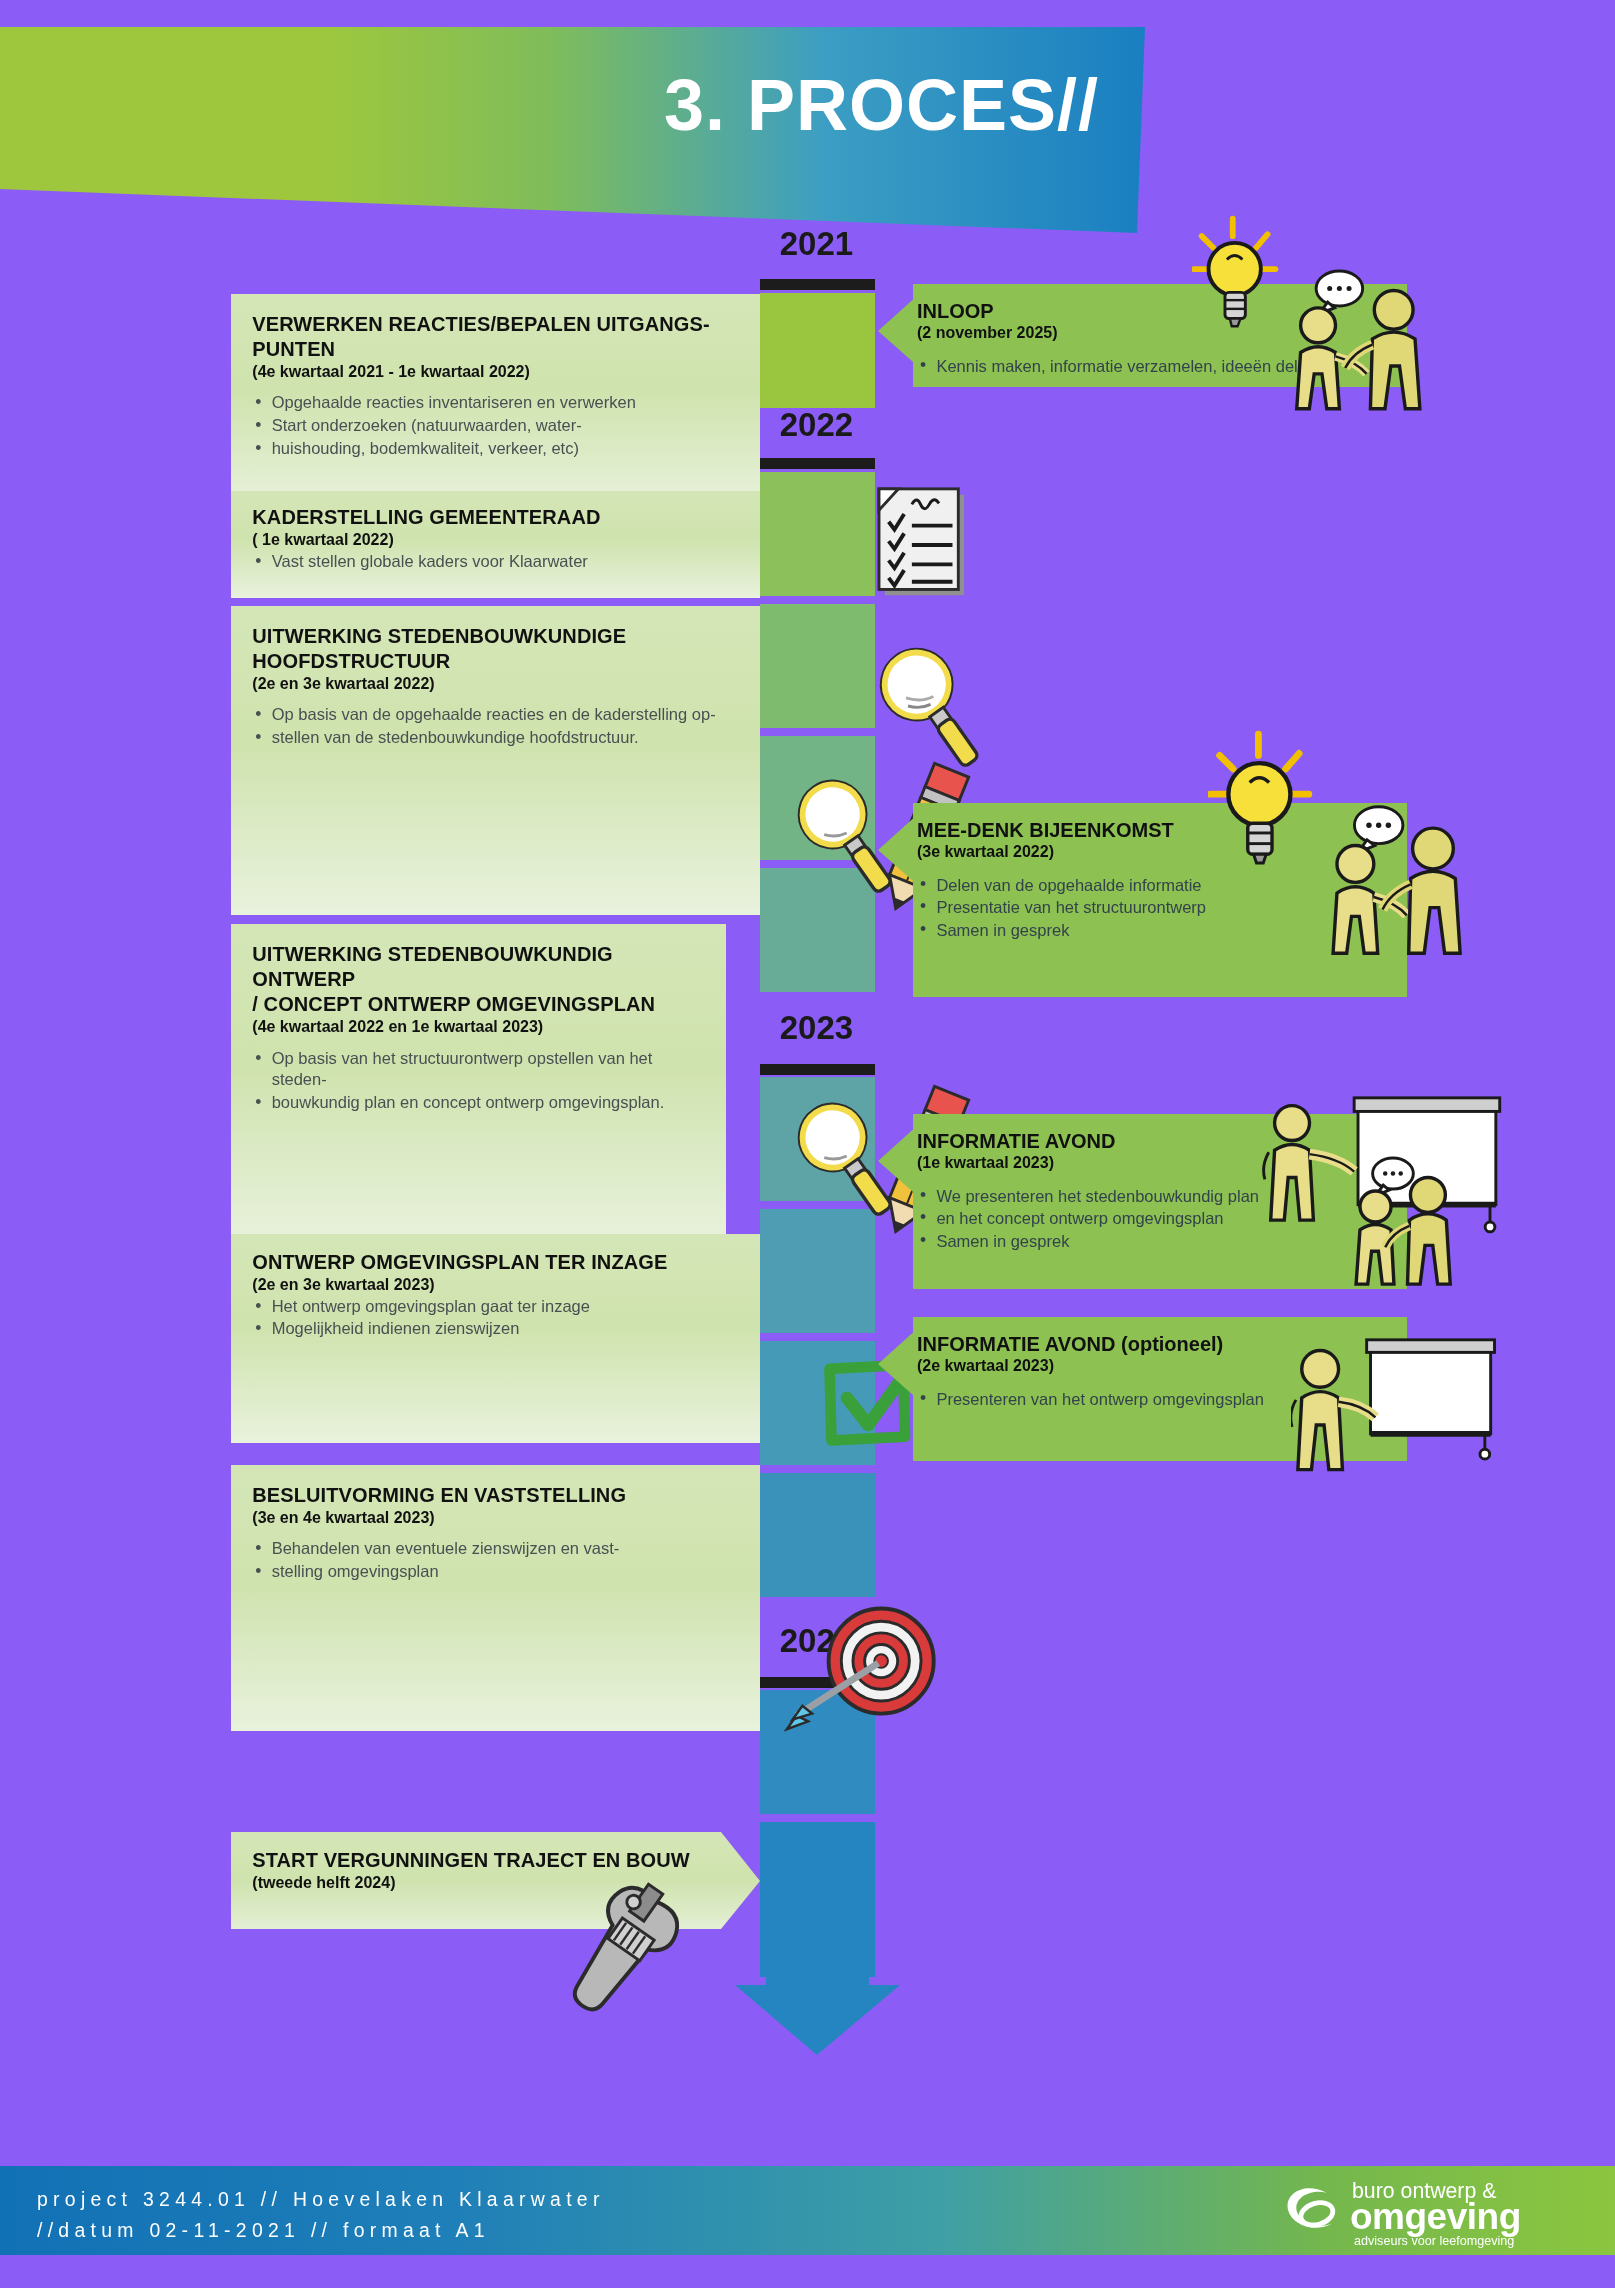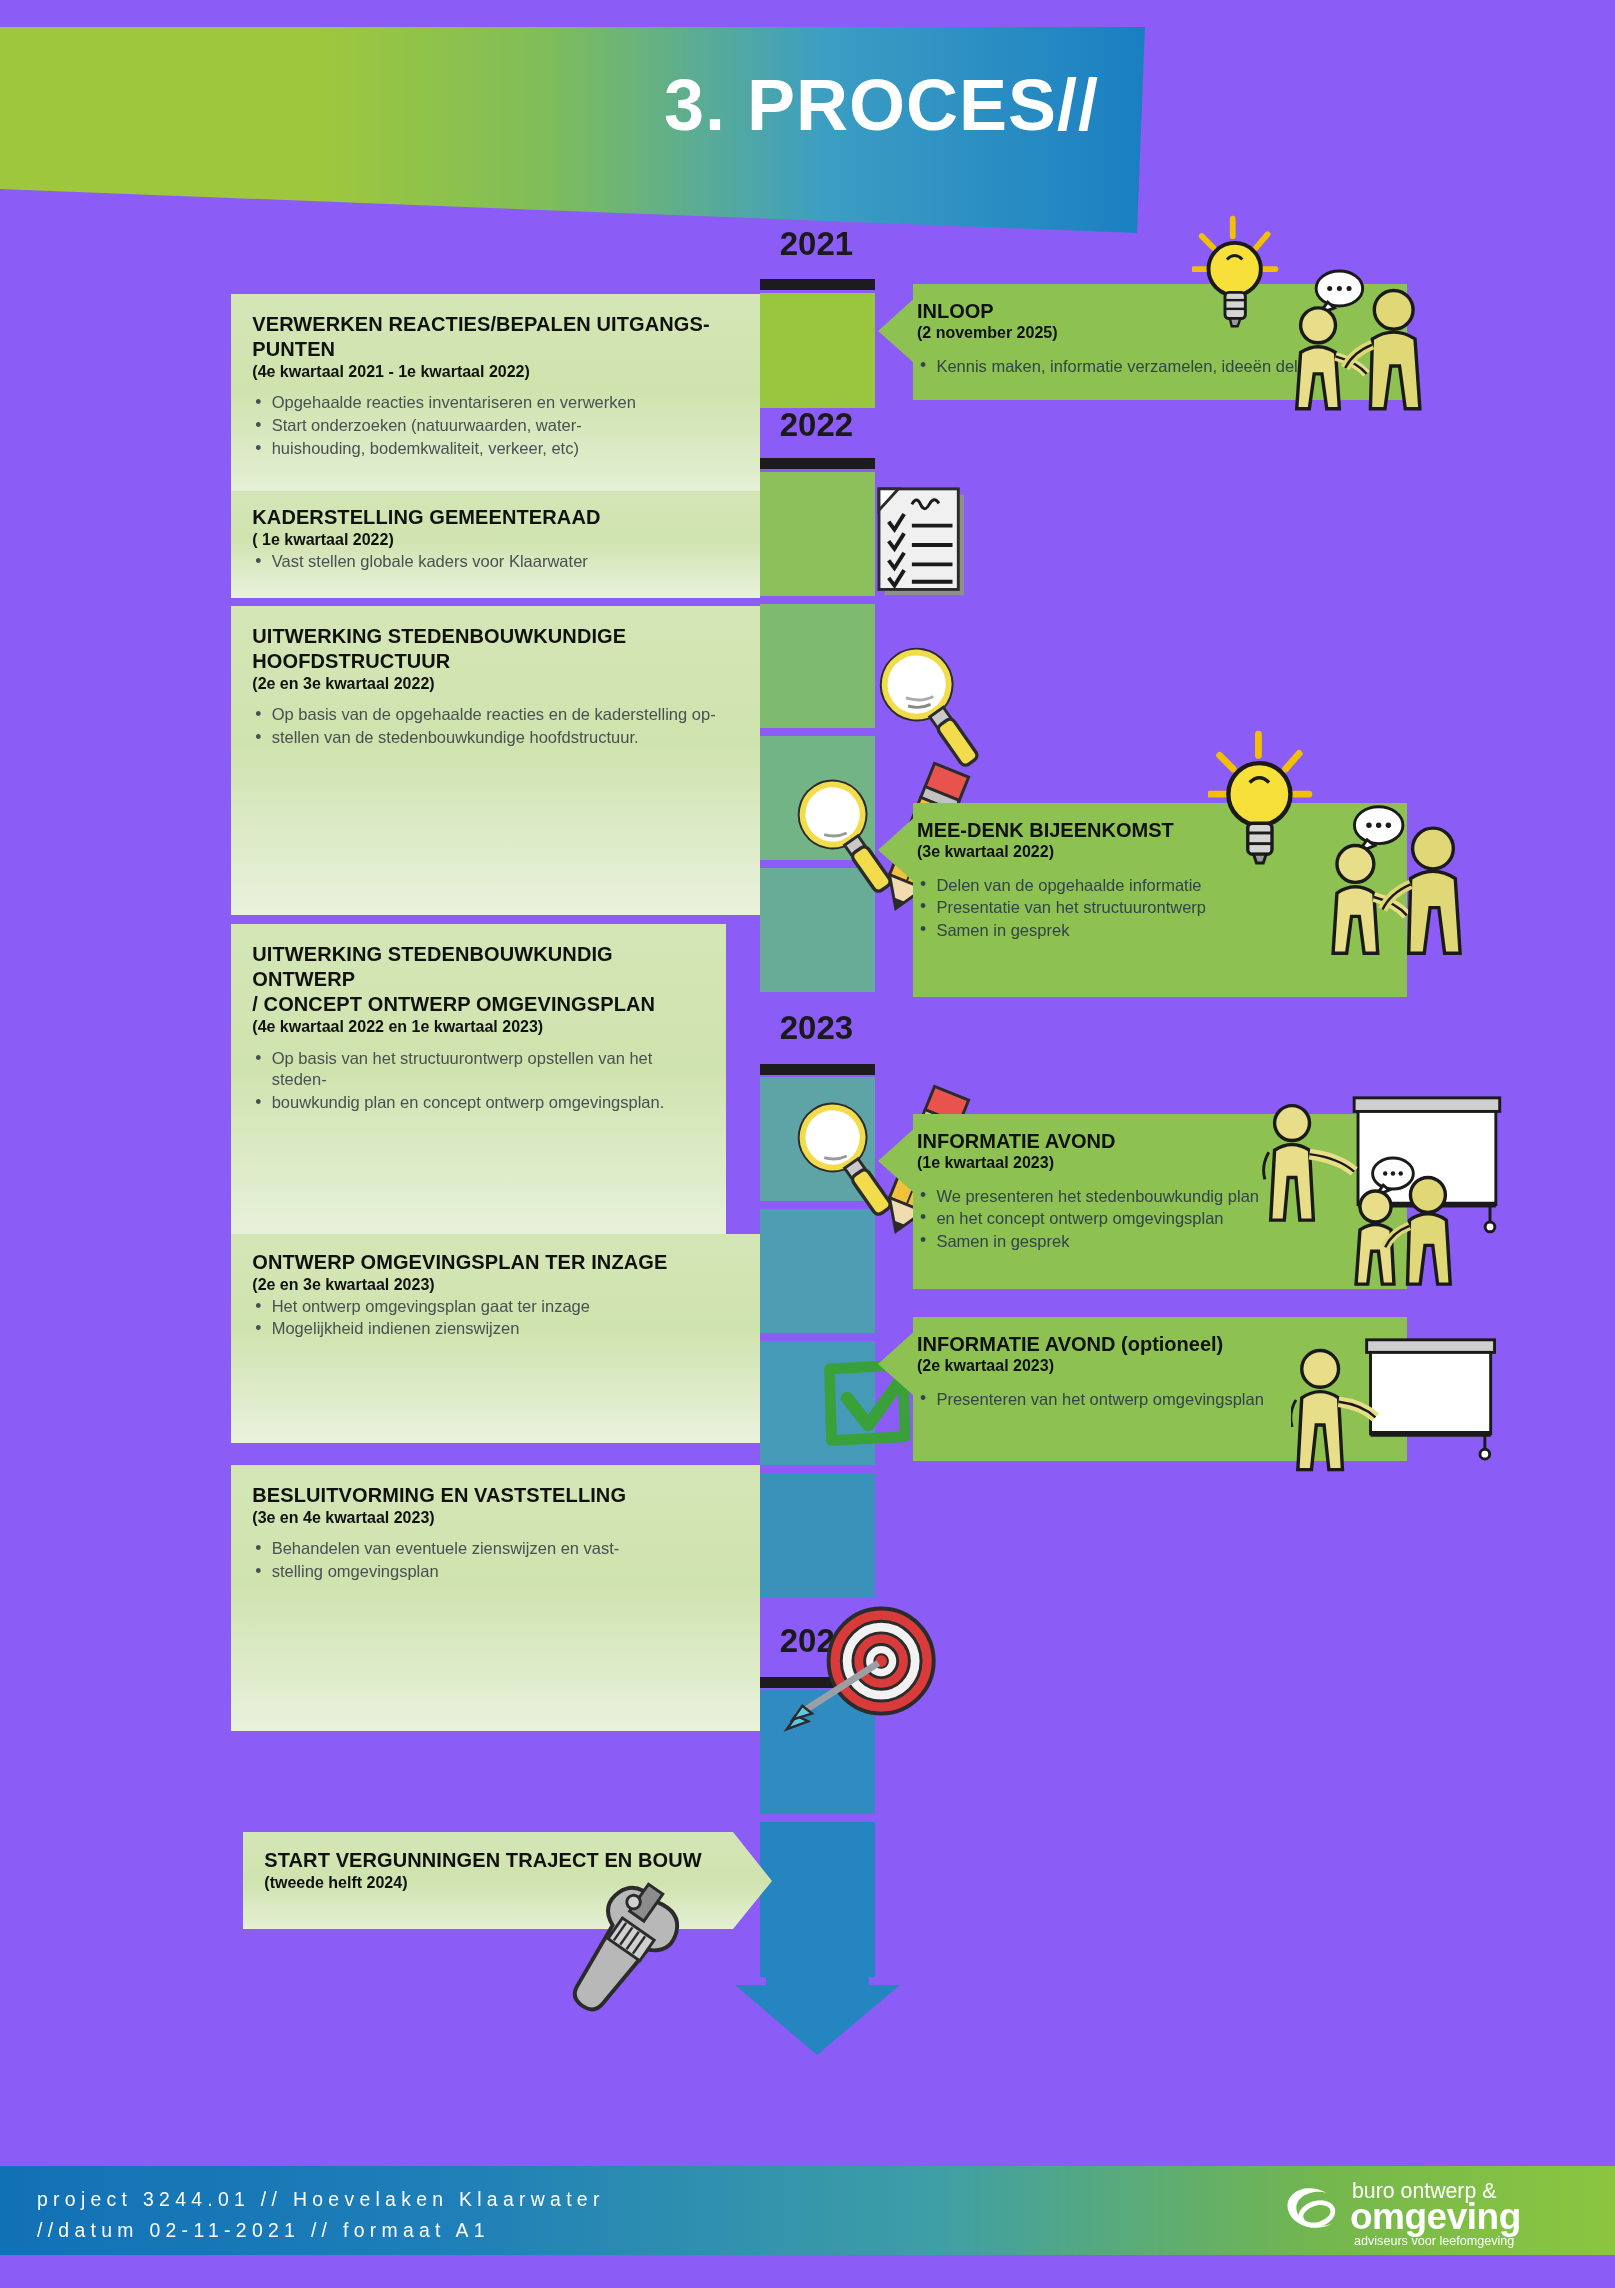--- a/index.html
+++ b/index.html
@@ -283,42 +283,42 @@
       <circle cx="105" cy="72" r="29" fill="#d93a3a" stroke="#2b2b2b" stroke-width="3"></circle>
       <circle cx="105" cy="72" r="17" fill="#f2f2f2" stroke="#2b2b2b" stroke-width="3"></circle>
       <circle cx="105" cy="72" r="7" fill="#d93a3a" stroke="#2b2b2b" stroke-width="2"></circle>
       <line x1="18" y1="128" x2="102" y2="74" stroke="#9aa0a6" stroke-width="7"></line>
       <path d="M18 128 L8 142 L30 134 Z" fill="#5fc8e8" stroke="#2b2b2b" stroke-width="2.5"></path>
       <path d="M24 118 L14 132 L34 126 Z" fill="#5fc8e8" stroke="#2b2b2b" stroke-width="2.5"></path>
     </svg>
   </div>
 
   <div class="lbox" style="left:231px; top:1832px; width:529px; height:107px;
-       clip-path: polygon(0 0, 490px 0, 529px 49px, 490px 97px, 0 97px, 0 0); margin-left: 12px;">
+       clip-path: polygon(0 0, 490px 0, 529px 49px, 490px 97px, 0 97px, 0 0);">
     <div class="inner" style="padding-top:15.5px;">
       <div class="lbox-title">START VERGUNNINGEN TRAJECT EN BOUW</div>
       <div class="lbox-sub">(tweede helft 2024)</div>
     </div>
   </div>
   <svg class="icon" style="left:524px; top:1873px; width:175px; height:155px;" viewBox="0 0 180 160">
     <g transform="rotate(35 90 80)">
       <path d="M100 12 q26 -6 34 14 q8 22 -14 32 l-6 72 q-1 14 -16 14 q-15 0 -16 -14 l-6 -72 q-22 -10 -14 -32 q8 -20 34 -14 Z" fill="#b8b8b8" stroke="#2b2b2b" stroke-width="4"></path>
       <rect x="82" y="2" width="18" height="34" fill="#8c8c8c" stroke="#2b2b2b" stroke-width="3"></rect>
       <rect x="80" y="46" width="40" height="26" fill="#d0d0d0" stroke="#2b2b2b" stroke-width="3"></rect>
       <g stroke="#2b2b2b" stroke-width="2.5">
         <line x1="86" y1="48" x2="86" y2="70"></line>
         <line x1="94" y1="48" x2="94" y2="70"></line>
         <line x1="102" y1="48" x2="102" y2="70"></line>
         <line x1="110" y1="48" x2="110" y2="70"></line>
       </g>
       <circle cx="80" cy="26" r="7" fill="#d0d0d0" stroke="#2b2b2b" stroke-width="3"></circle>
     </g>
   </svg>
 
-  <div class="rbox" style="left:878px; top:284px; width:529px; height:116px;
+  <div class="rbox" style="left:878px; top:284px; width:529px; height:103px;
        clip-path: polygon(35px 0, 529px 0, 529px 116px, 35px 116px, 35px 78px, 0 47px, 35px 15.5px);">
     <div class="inner">
       <div class="rbox-title">INLOOP</div>
       <div class="rbox-sub">(2 november 2025)</div>
       <ul>
         <li>Kennis maken, informatie verzamelen, ideeën delen</li>
       </ul>
     </div>
   </div>
 

